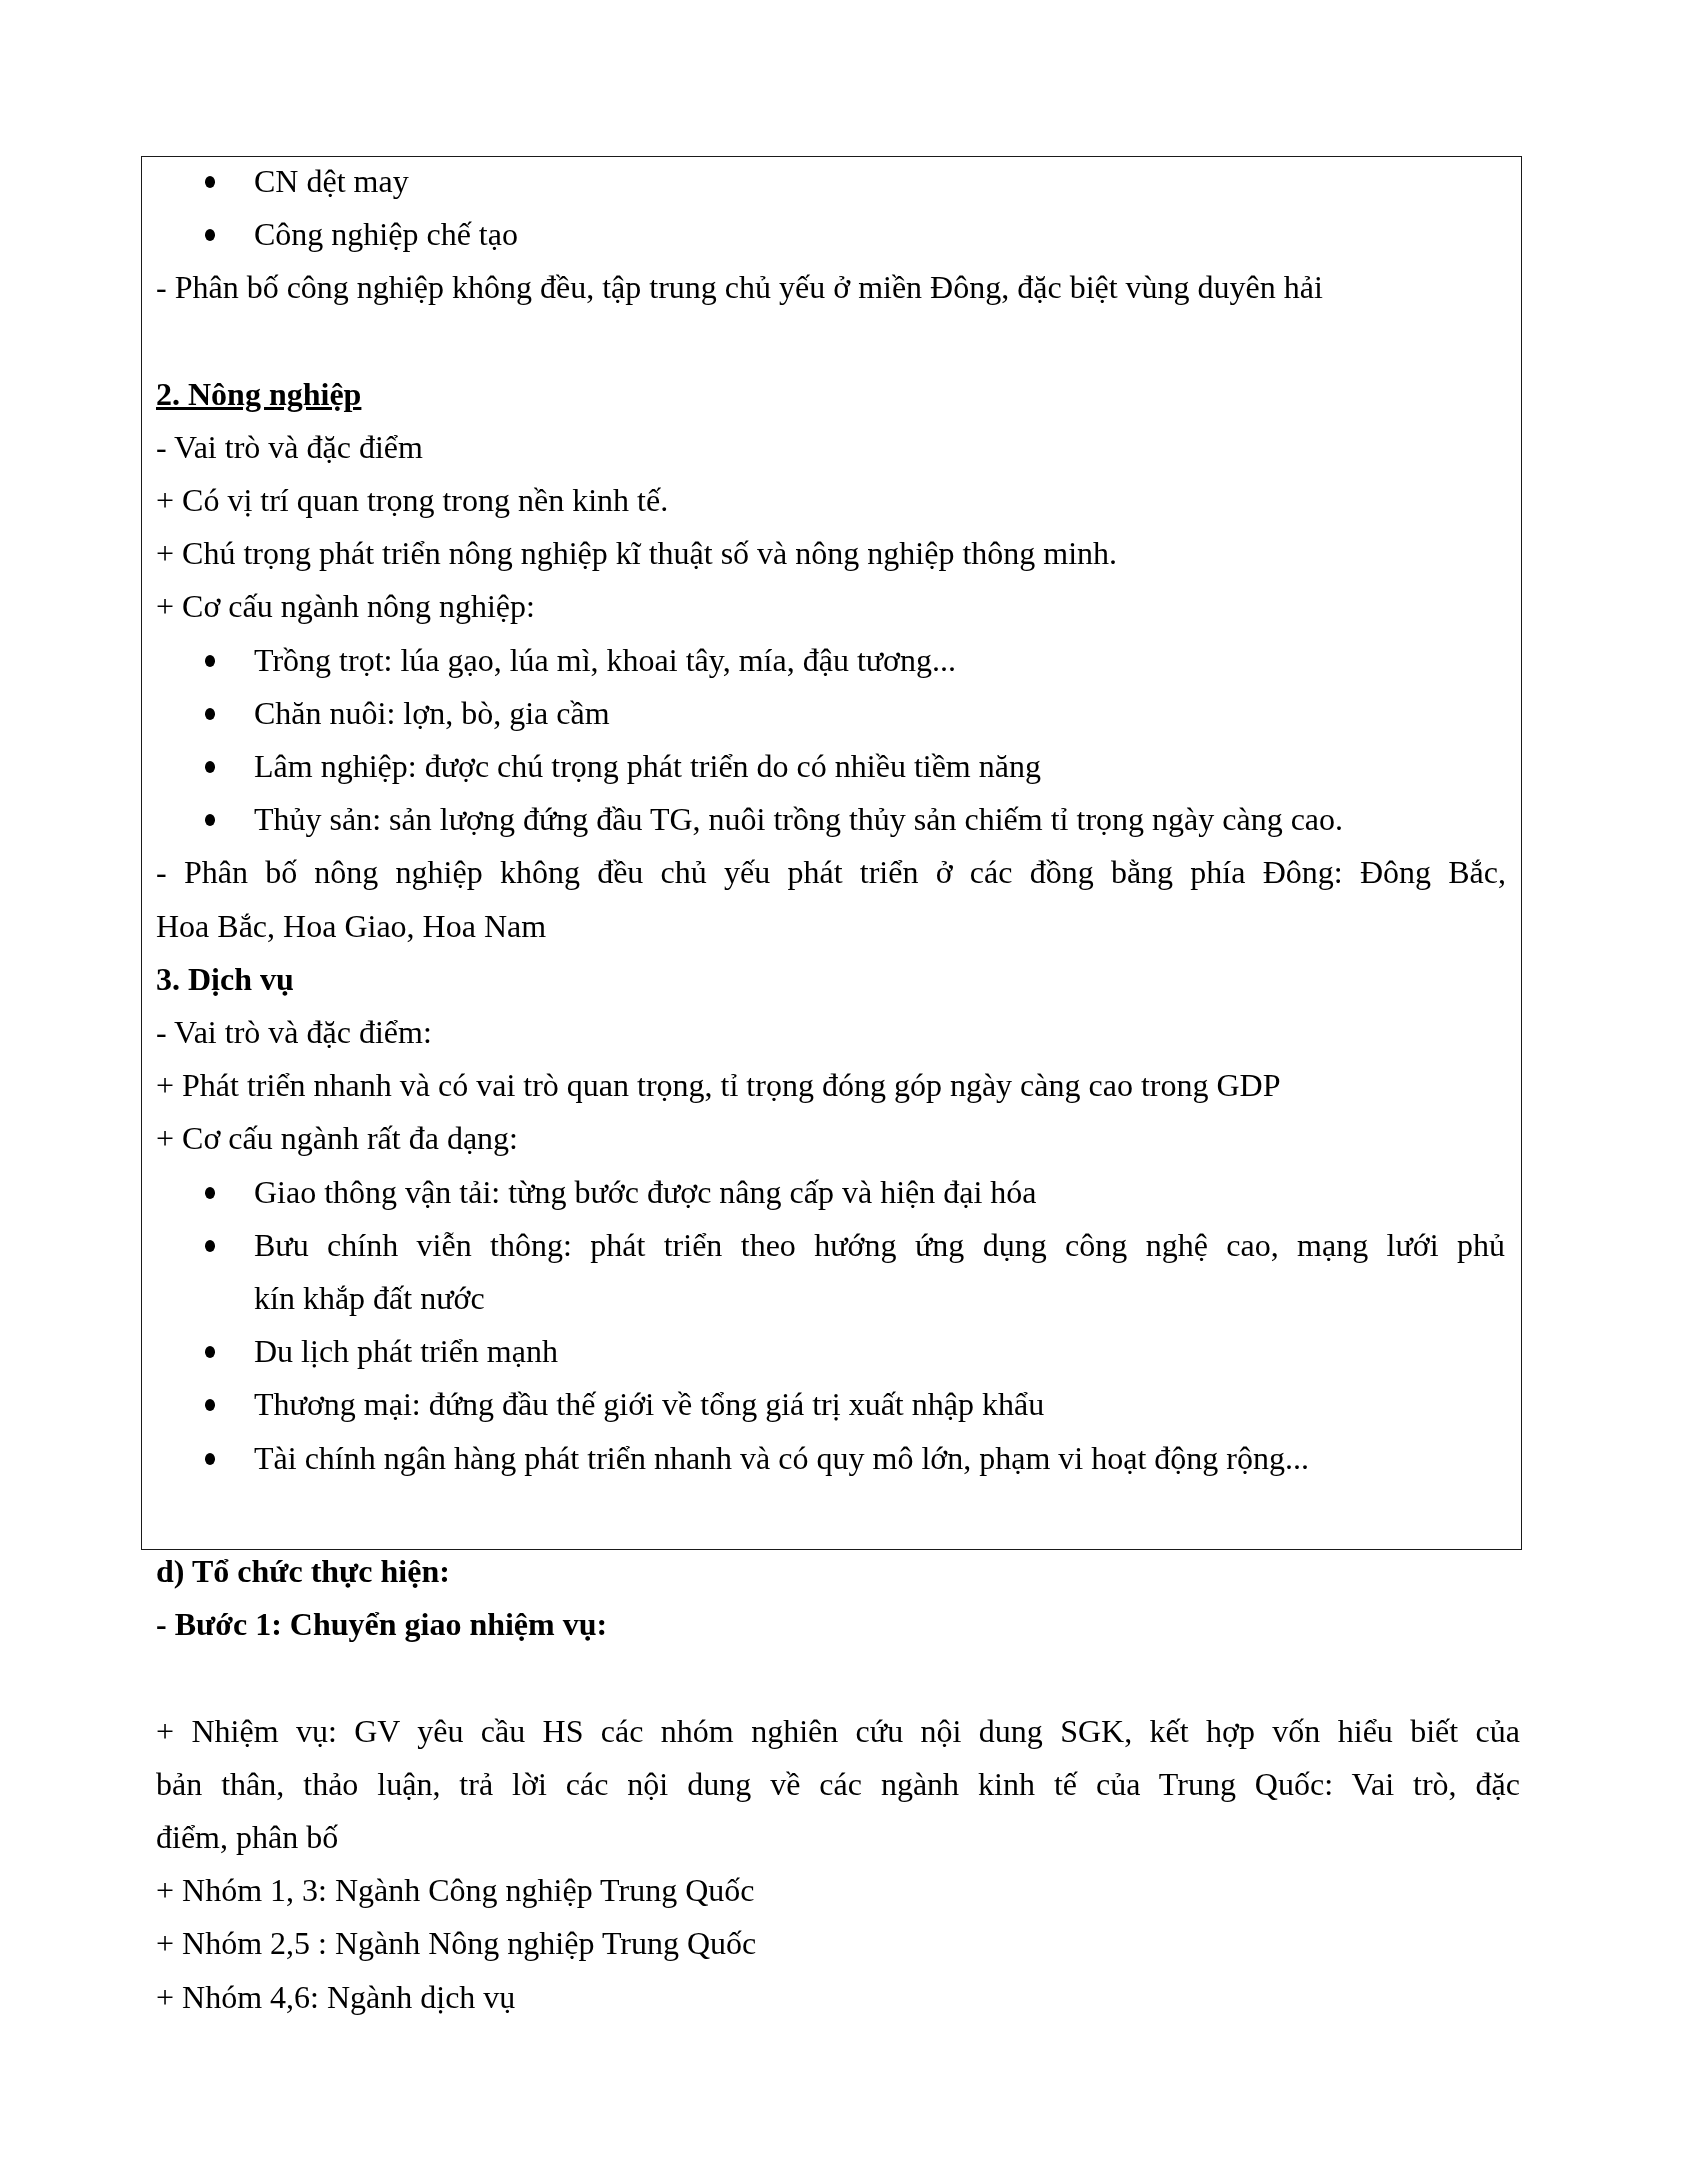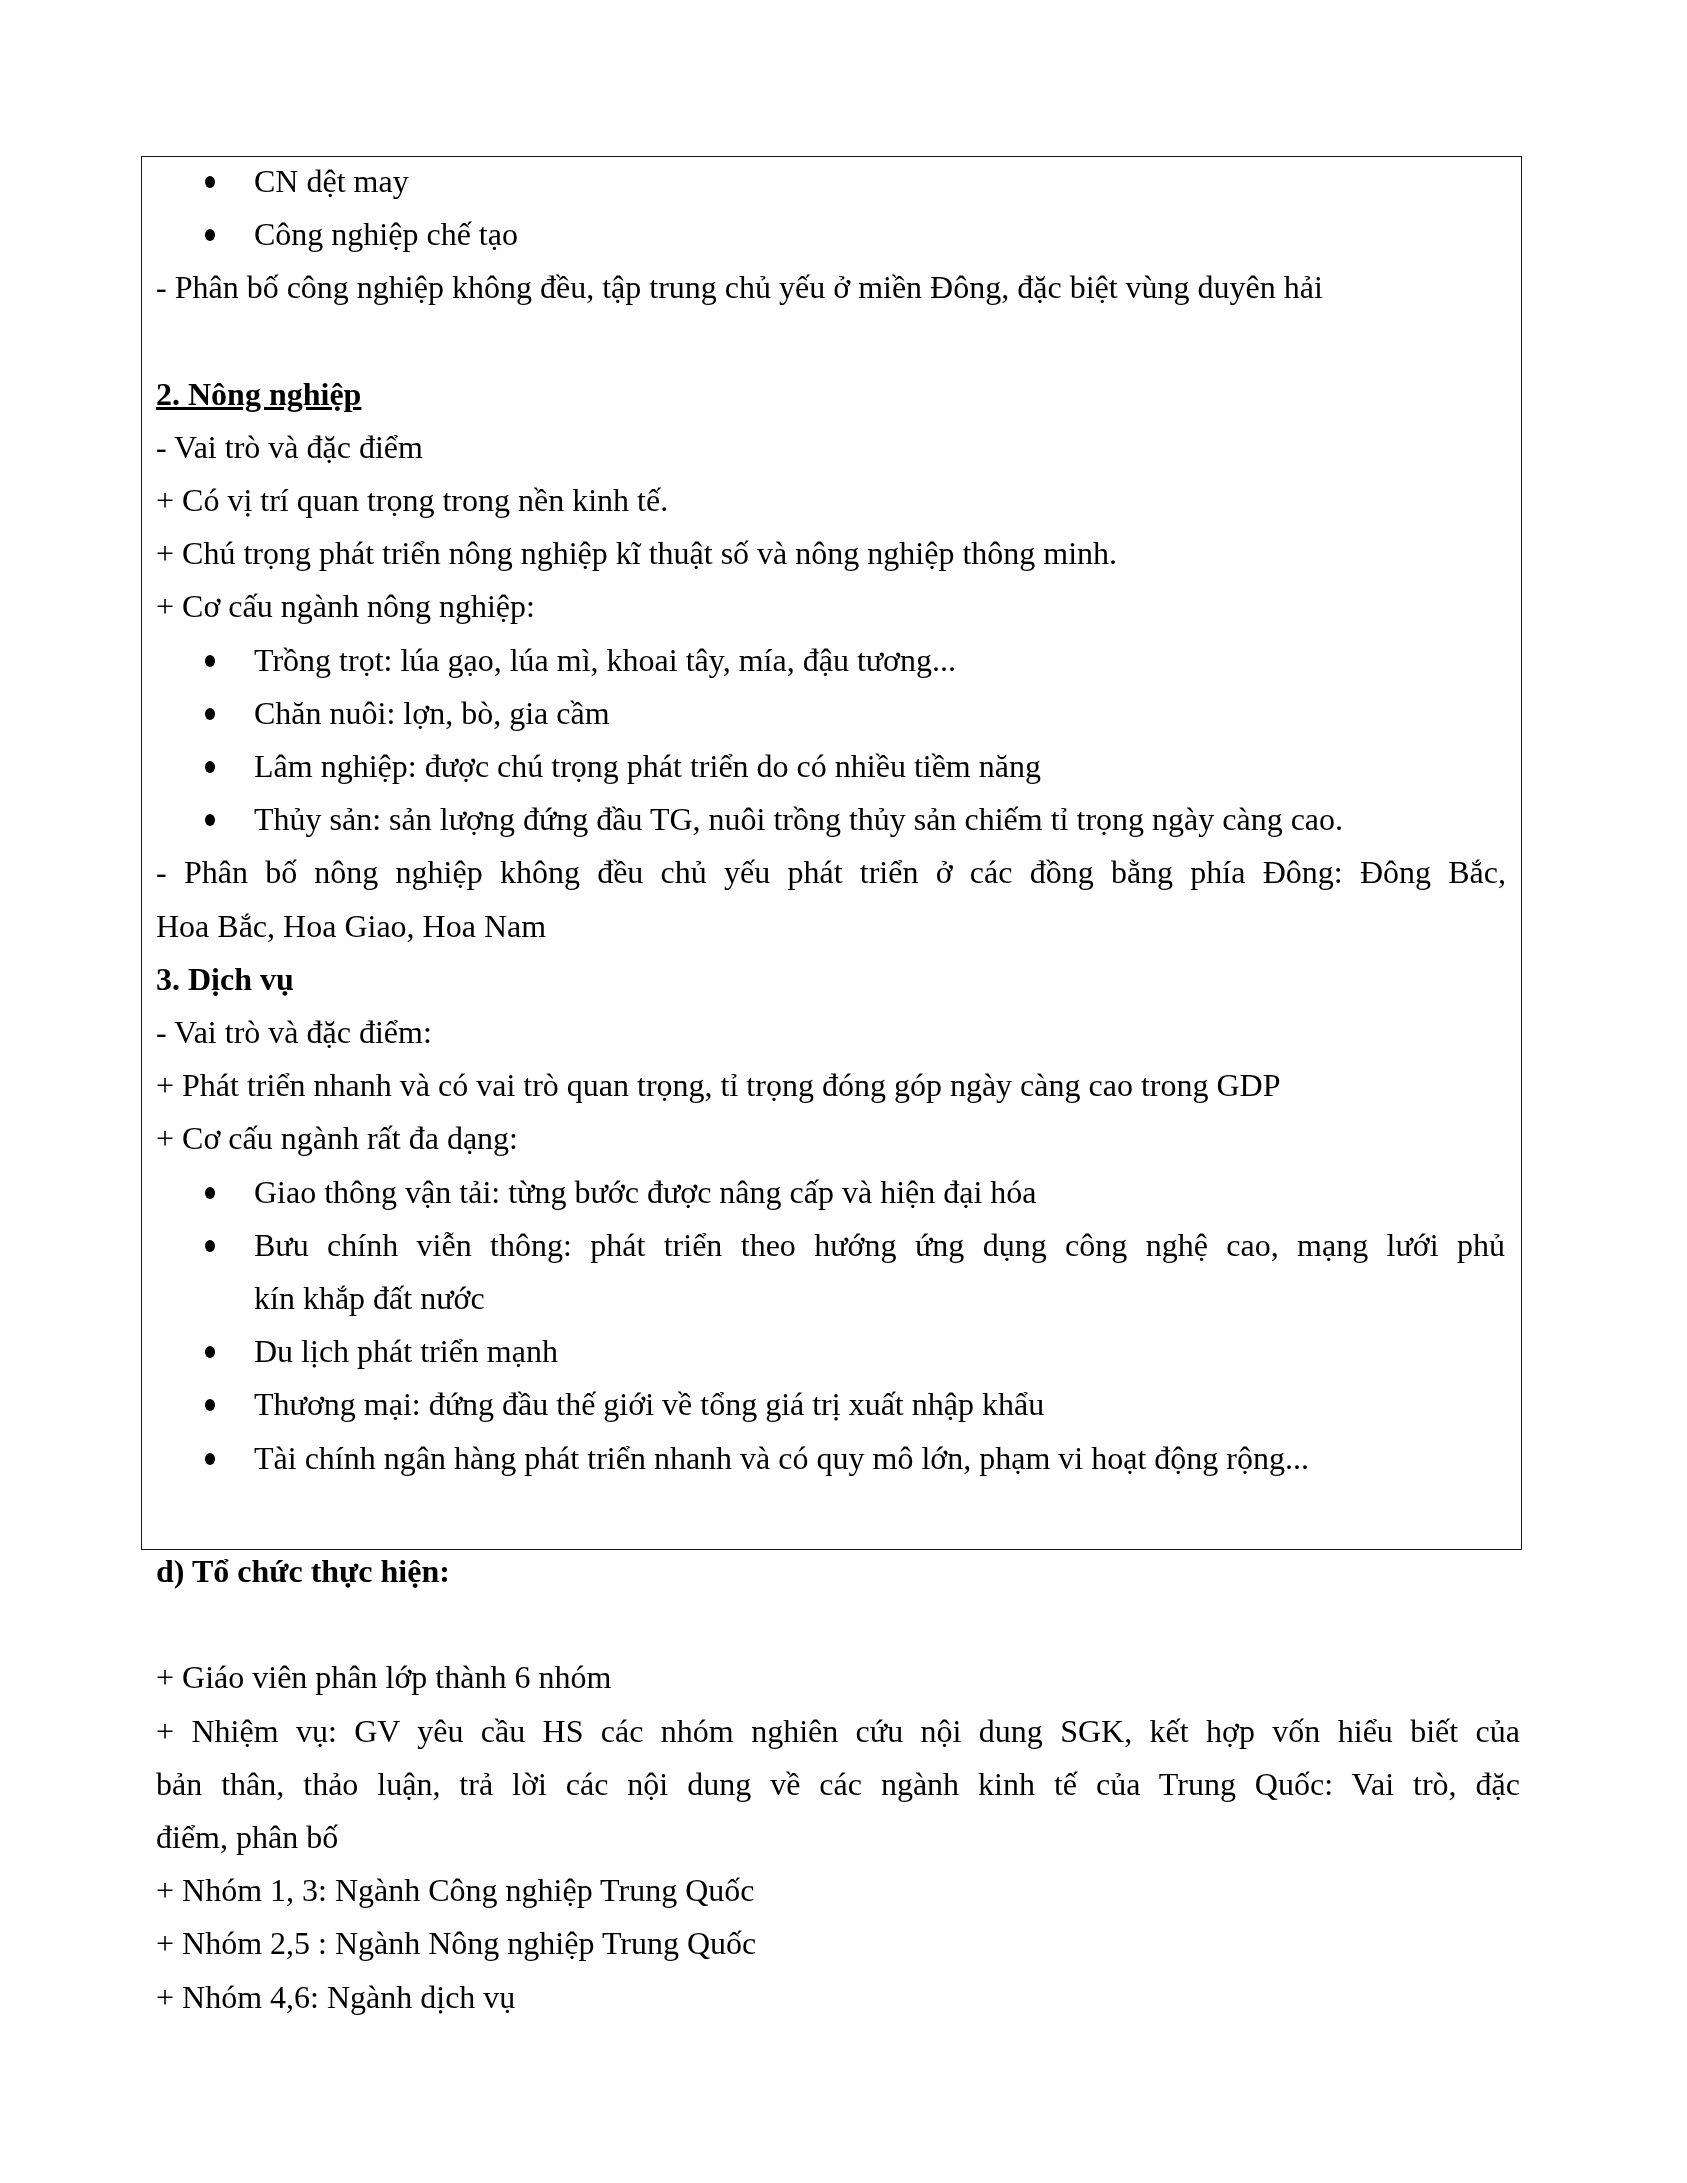--- a/index.html
+++ b/index.html
@@ -133,21 +133,21 @@
   <div class="bullet-row" style="left:205px; top:1385px;">
     <span class="bullet-dot"></span>
     <span class="bullet-text" style="left:49px;">Thương mại: đứng đầu thế giới về tổng giá trị xuất nhập khẩu</span>
   </div>
   <div class="bullet-row" style="left:205px; top:1439px;">
     <span class="bullet-dot"></span>
     <span class="bullet-text" style="left:49px;">Tài chính ngân hàng phát triển nhanh và có quy mô lớn, phạm vi hoạt động rộng...</span>
   </div>
 
   <div class="line bold" style="left:156px; top:1552px;">d) Tổ chức thực hiện:</div>
-  <div class="line" style="left:156px; top:1658px;">+ Giáo viên phân lớp thành 6 nhóm</div>
+  <div class="line bold" style="left:156px; top:1605px;"> - Bước 1: Chuyển giao nhiệm vụ:</div>
   <div class="justify-line" style="left: 156px; top: 1712px; width: 1364px; white-space: nowrap; word-spacing: 0px;">+ Nhiệm vụ: GV yêu cầu HS các nhóm nghiên cứu nội dung  SGK, kết hợp vốn hiểu biết của</div>
   <div class="justify-line" style="left: 156px; top: 1765px; width: 1364px; white-space: nowrap; word-spacing: 0px;">bản thân, thảo luận, trả lời các nội dung về các ngành kinh tế của Trung Quốc: Vai trò, đặc</div>
   <div class="line" style="left:156px; top:1818px;">điểm, phân bố</div>
   <div class="line" style="left:156px; top:1871px;"> + Nhóm 1, 3: Ngành Công nghiệp Trung Quốc</div>
   <div class="line" style="left:156px; top:1924px;">+ Nhóm 2,5 : Ngành Nông nghiệp Trung Quốc</div>
   <div class="line" style="left:156px; top:1978px;">+ Nhóm 4,6: Ngành dịch vụ</div>
 
 </div>
 
 

